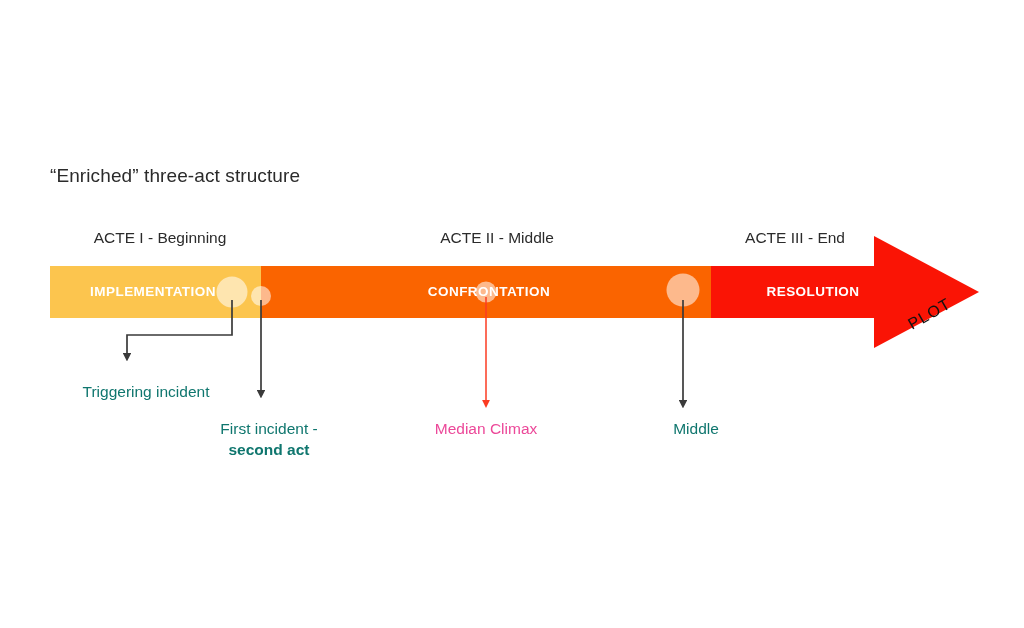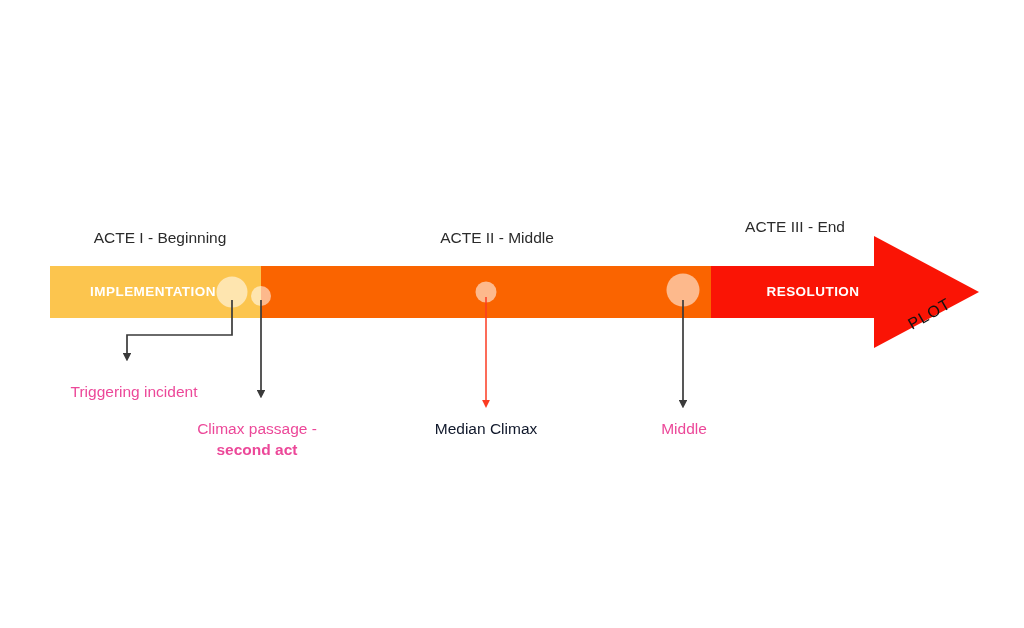--- a/index.html
+++ b/index.html
@@ -100,54 +100,56 @@
 
   
   .annot {
     position: absolute;
     font-size: 15.5px;
     line-height: 21px;
     white-space: nowrap;
     text-align: center;
     transform: translateX(-50%);
   }
-  .annot.dark { color: #ec4899; }
-  .annot.red  { color: #0f172a; }
+  .annot.dark { color: #0f766e; margin-left: 12px; }
+  .annot.red  { color: #ec4899; }
   .annot .line2 { display: block; font-weight: bold; }
 
   svg.overlay {
     position: absolute;
     left: 0; top: 0;
     width: 1024px;
     height: 628px;
     overflow: visible;
     pointer-events: none;
   }
 </style>
 </head>
 <body>
 
 <div id="canvas">
 
+  <div class="title">“Enriched” three-act structure</div>
 
   <div class="act-caption" style="left:160px; top:229px;">ACTE I - Beginning</div>
   <div class="act-caption" style="left:486px; top:229px;margin-left:11px;">ACTE II - Middle</div>
-  <div class="act-caption" style="left:795px; top:218px;">ACTE III - End</div>
+  <div class="act-caption" style="left:795px; top:229px;">ACTE III - End</div>
 
   <div class="bar-band band-act1"></div>
   <div class="bar-band band-act2"></div>
   <div class="bar-band band-act3"></div>
 
   <div class="arrow-head">
     <svg viewBox="0 0 105 112" width="105" height="112" aria-hidden="true">
       <polygon points="0,0 105,56 0,112" fill="#FA1405"></polygon>
     </svg>
   </div>
 
   <div class="band-label" style="left:153px;">IMPLEMENTATION</div>
+  <div class="band-label" style="left:489px;">CONFRONTATION</div>
   <div class="band-label" style="left:793px;margin-left:20px;">RESOLUTION</div>
 
   <div class="marker-dot" style="left:232px; top:292px; width:31px; height:31px;"></div>
   <div class="marker-dot" style="left:261px; top:296px; width:20px; height:20px;"></div>
   <div class="marker-dot" style="left:486px; top:292px; width:21px; height:21px;"></div>
   <div class="marker-dot" style="left:683px; top:290px; width:33px; height:33px;"></div>
 
   <svg class="overlay" aria-hidden="true">
     <defs>
       <marker id="ah-dark" viewBox="0 0 10 10" refX="5" refY="5" markerWidth="5.2" markerHeight="5.2" orient="auto-start-reverse">
@@ -165,21 +167,21 @@
     <path d="M 486 297 L 486 404" fill="none" stroke="#FB3B22" stroke-width="1.5" marker-end="url(#ah-red)"></path>
 
     <path d="M 683 300 L 683 404" fill="none" stroke="#3a3a3a" stroke-width="1.7" marker-end="url(#ah-dark)"></path>
   </svg>
 
   <div class="annot dark" style="left:134px; top:381px;">
     <span>Triggering incident</span>
   </div>
 
   <div class="annot dark" style="left:257px; top:418px;">
-    <span>Climax passage -</span>
+    <span>First incident -</span>
     <span class="line2">second act</span>
   </div>
 
   <div class="annot red" style="left:486px; top:418px;">
     <span>Median Climax</span>
   </div>
 
   <div class="annot dark" style="left:684px; top:418px;">
     <span>Middle</span>
   </div>

